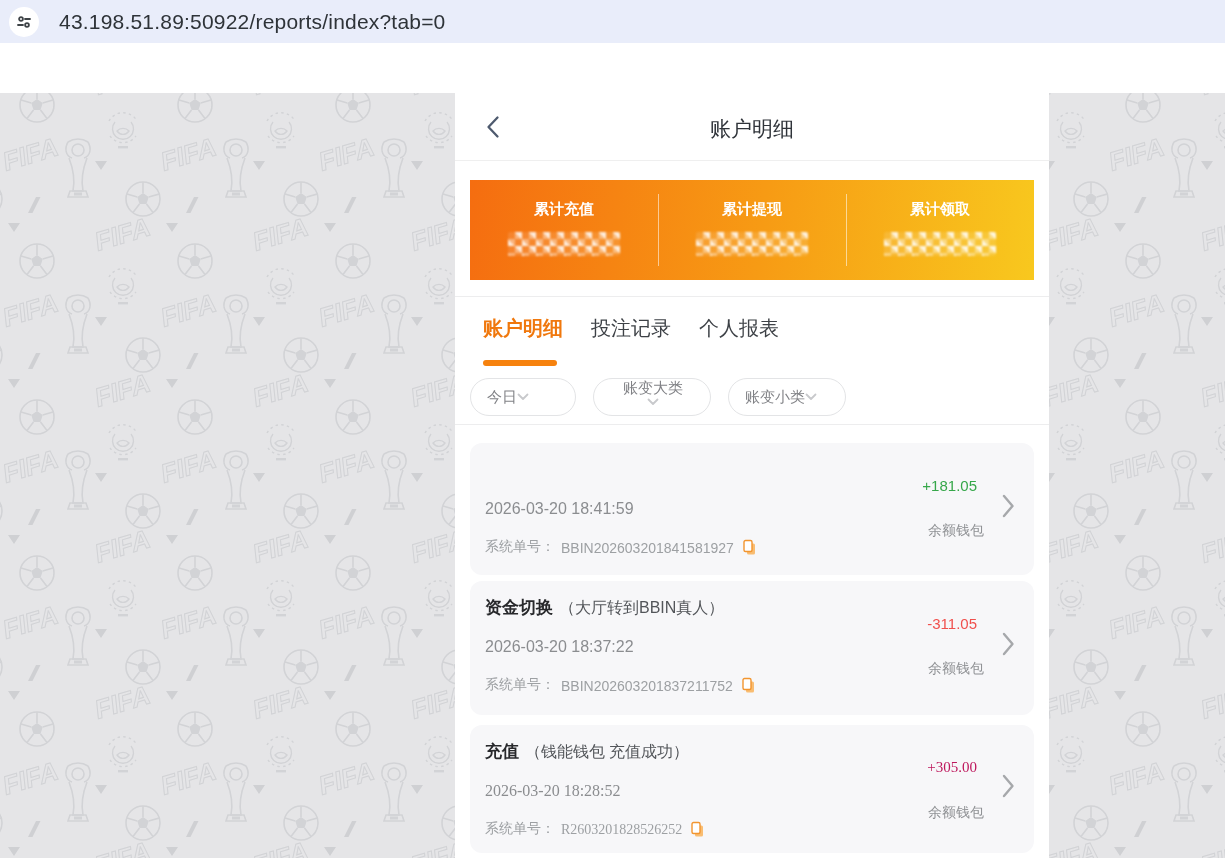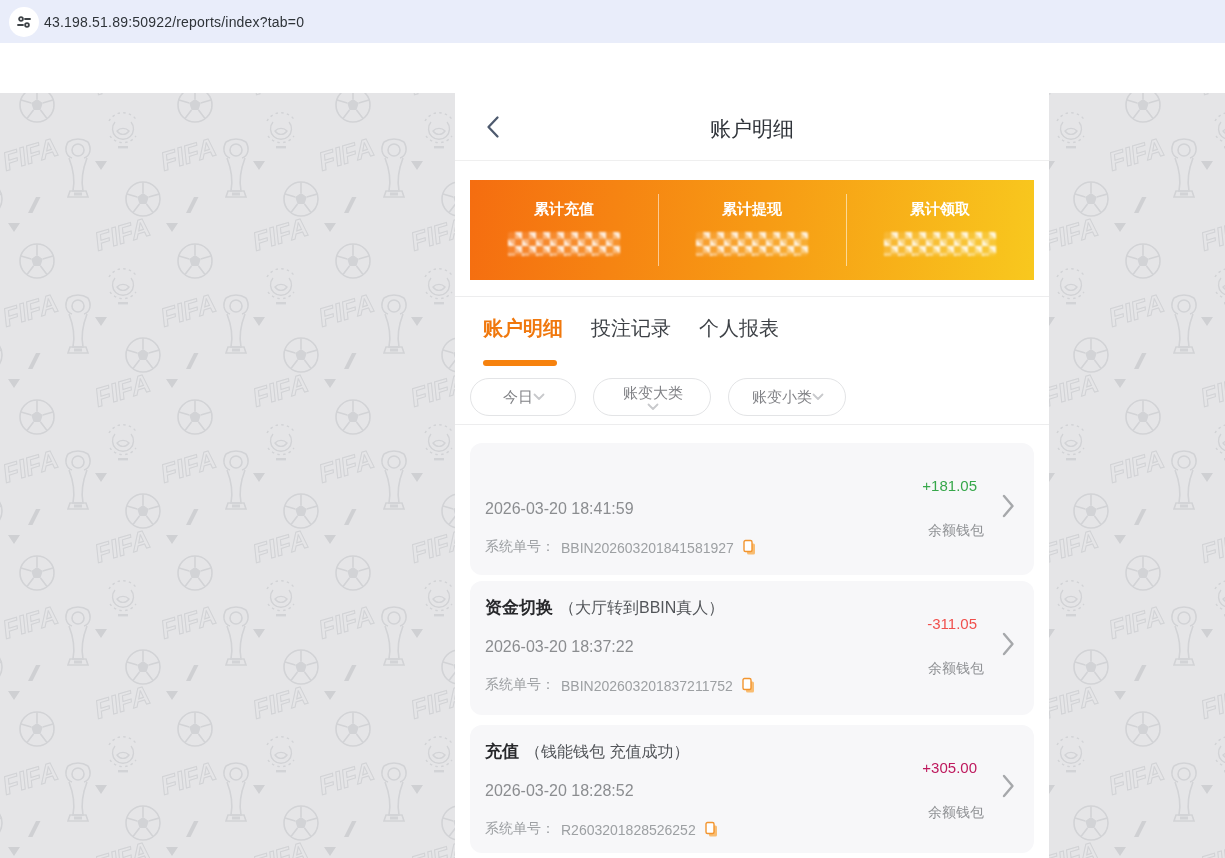--- a/index.html
+++ b/index.html
@@ -11,21 +11,21 @@
   
   .urlbar{
     position:absolute;top:0;left:0;width:1225px;height:43px;
     background:#e9edfa;display:flex;align-items:center;padding-left:9px;box-sizing:border-box;
   }
   .urlbar .site-icon-circle{
     width:30px;height:30px;border-radius:50%;background:#ffffff;
     display:flex;align-items:center;justify-content:center;flex:0 0 auto;
   }
   .urlbar .url-text{
-    margin-left:5px;font-size:14px;color:#2e3338;letter-spacing:.2px;white-space:nowrap;
+    margin-left:20px;font-size:21px;color:#2e3338;letter-spacing:.2px;white-space:nowrap;
   }
   
   .page{position:absolute;top:43px;left:0;width:1225px;height:815px;background:#ffffff;}
   .bg-pattern{position:absolute;top:50px;left:0;width:1225px;height:765px;z-index:1;}
   .column{
     position:absolute;top:0;left:455px;width:594px;height:815px;background:#ffffff;z-index:2;
   }
   
   .app-header{position:absolute;top:0;left:0;width:594px;height:118px;border-bottom:1px solid #efefef;box-sizing:border-box;background:#fff;}
   .back-btn{position:absolute;left:30px;top:72px;width:16px;height:24px;cursor:pointer;}
@@ -55,31 +55,31 @@
   .divider.d2{top:381px;}
   
   .tabs{position:absolute;top:272px;left:28px;display:flex;gap:28px;font-size:20px;}
   .tab{color:#3e4247;cursor:pointer;}
   .tab.active{color:#f0780d;font-weight:bold;}
   .tab-underline{position:absolute;top:317px;left:28px;width:74px;height:6px;border-radius:3px;background:#f6820e;}
   
   .pills{position:absolute;top:335px;left:15px;display:flex;gap:17px;}
   .pill{
     height:38px;border-radius:19px;border:1px solid #e3e4e6;background:#ffffff;box-sizing:border-box;
-    display:flex;align-items:center;justify-content:center;
+    display:flex;align-items:center;justify-content:flex-start;
     padding:0 14px 0 16px;color:#818286;font-size:15px;cursor:pointer;
   }
   .pill.p1{width:106px;}
   .pill.p2{width:118px;flex-direction:column;}
   .pill.p3{width:118px;}
   
   .txn{position:absolute;left:15px;width:564px;background:#f7f7f9;border-radius:12px;}
   .txn.c1{top:400px;height:132px;}
   .txn.c2{top:538px;height:134px;}
-  .txn.c3{top:682px;height:128px;}
+  .txn.c3{top:682px;height:128px;font-family:Liberation Serif, serif;}
   .t-title{position:absolute;left:15px;top:15px;font-size:17px;white-space:nowrap;}
   .t-type{font-weight:bold;color:#28292c;}
   .t-detail{font-size:16px;color:#53565a;margin-left:6px;font-weight:normal;}
   .t-date{position:absolute;left:15px;top:57px;font-size:16px;color:#8b8d90;}
   .t-order{position:absolute;left:15px;top:95px;display:flex;align-items:flex-end;font-size:14px;color:#9da0a3;}
   .t-order .ord-no{margin-left:6px;}
   .copy-icon{margin-left:8px;display:inline-flex;cursor:pointer;}
   .t-amount{position:absolute;right:57px;top:34px;font-size:15px;}
   .t-wallet{position:absolute;right:50px;top:79px;font-size:14px;color:#8f9194;}
   .t-chevron{position:absolute;right:19px;top:50px;cursor:pointer;}

